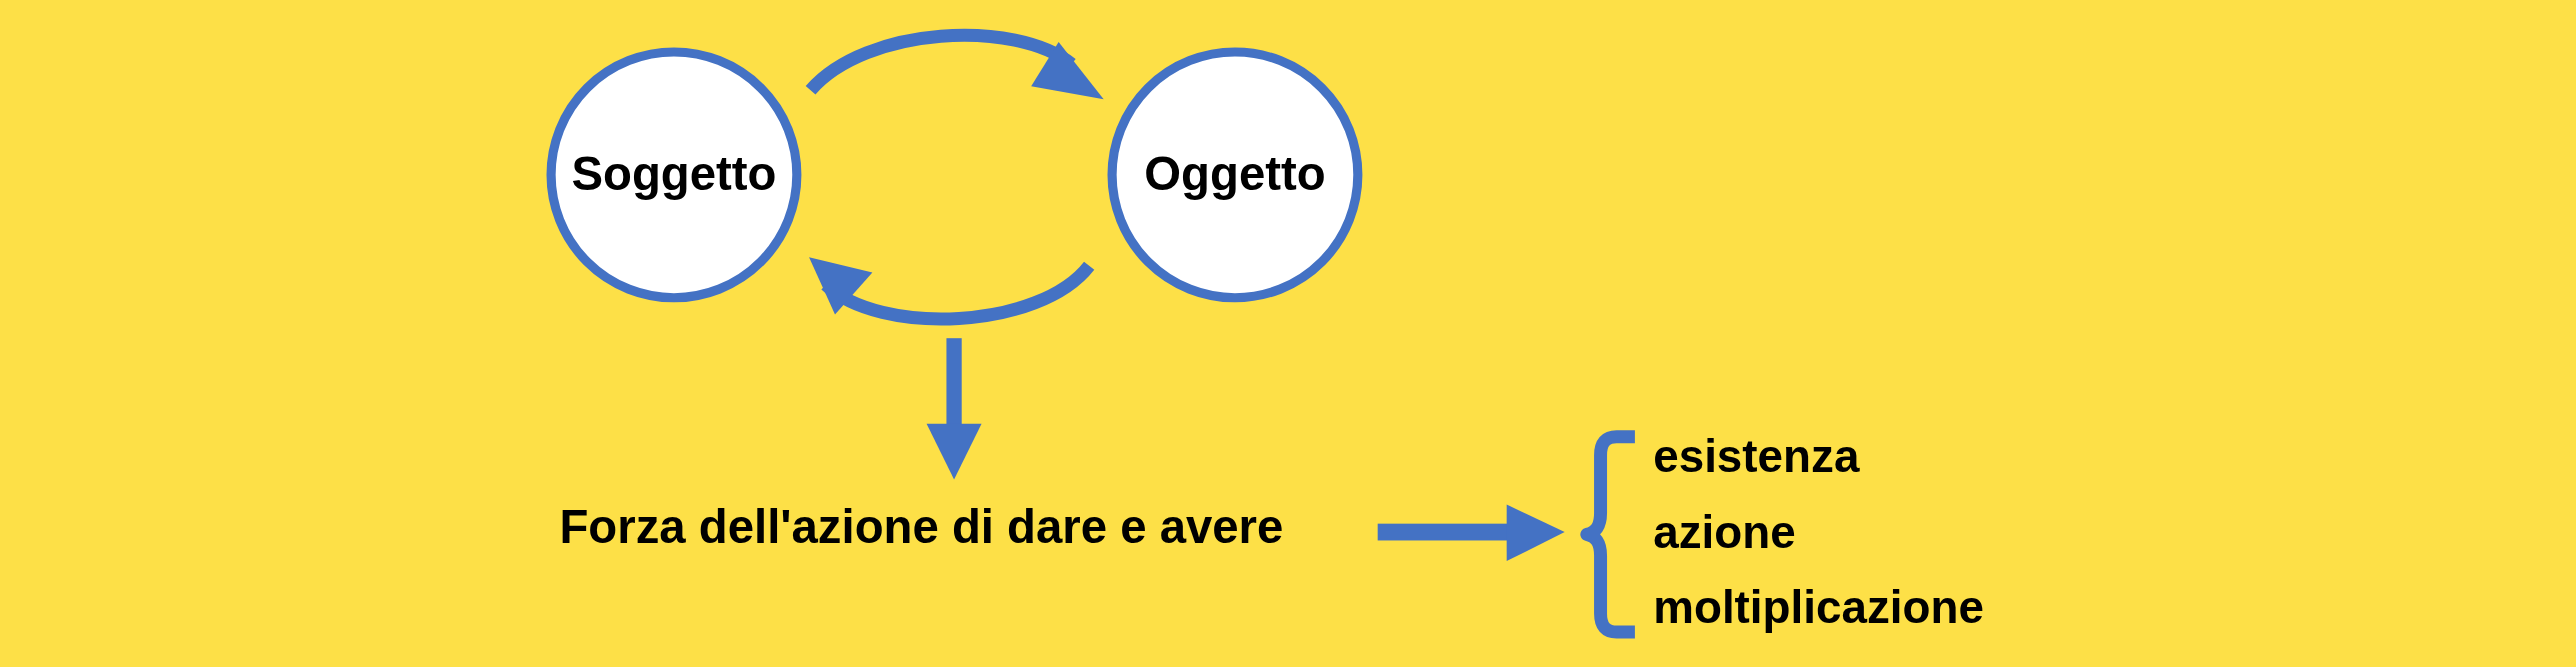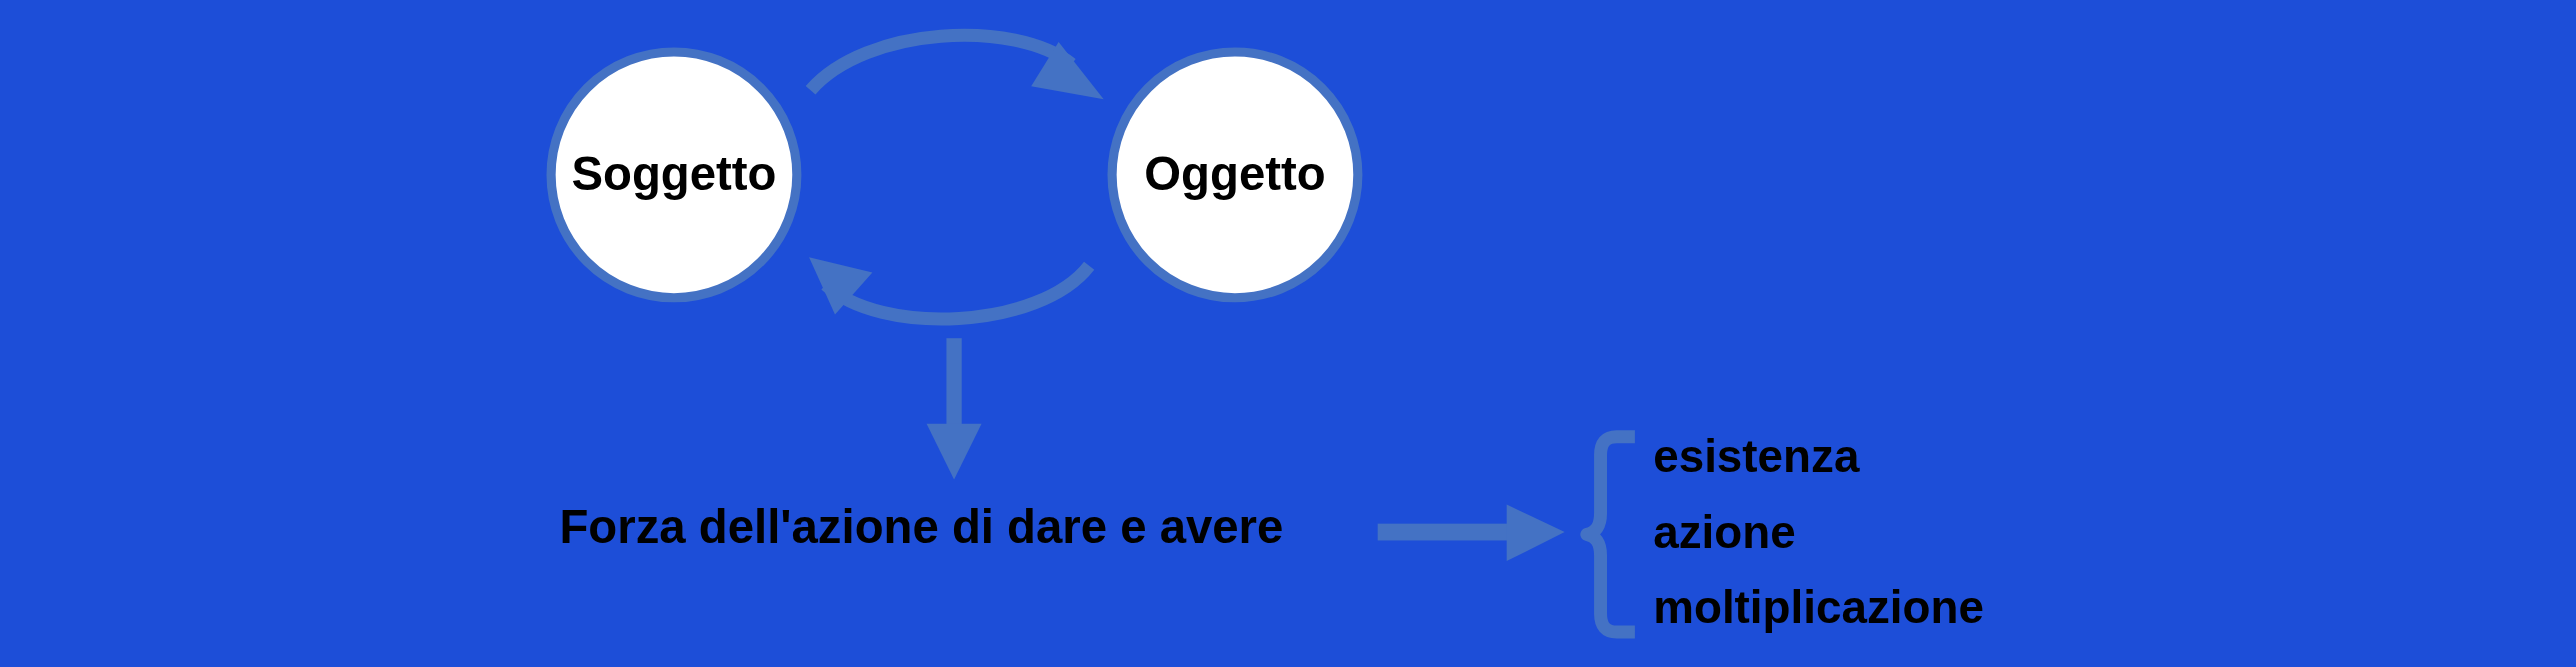--- a/index.html
+++ b/index.html
@@ -8,21 +8,21 @@
     padding: 0;
     background: #ffffff;
   }
   body {
     font-family: "Liberation Sans", sans-serif;
   }
   #canvas {
     position: relative;
     width: 2576px;
     height: 668px;
-    background: #1d4ed8;
+    background: #fde047;
     overflow: hidden;
   }
   #diagram-svg {
     position: absolute;
     left: 0;
     top: 0;
     width: 2576px;
     height: 668px;
     display: block;
   }

